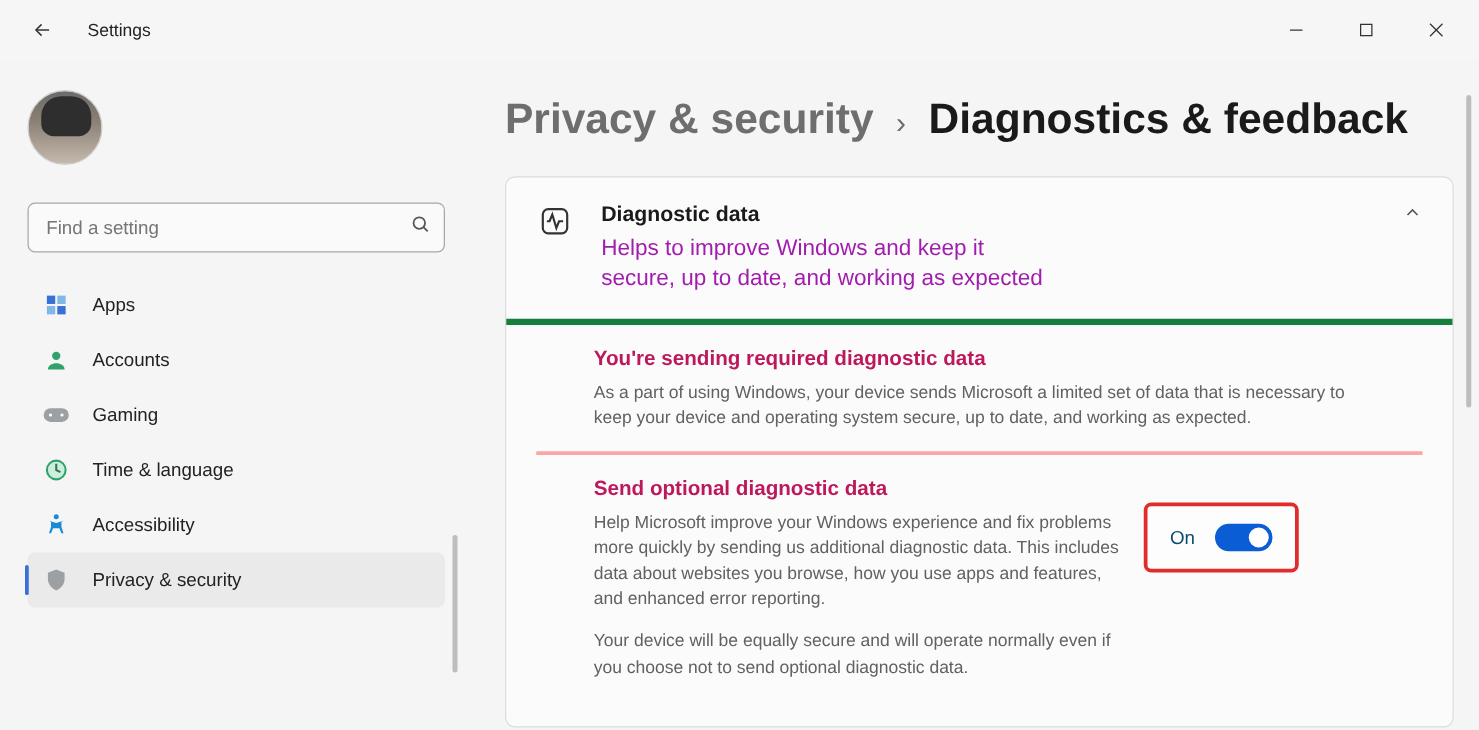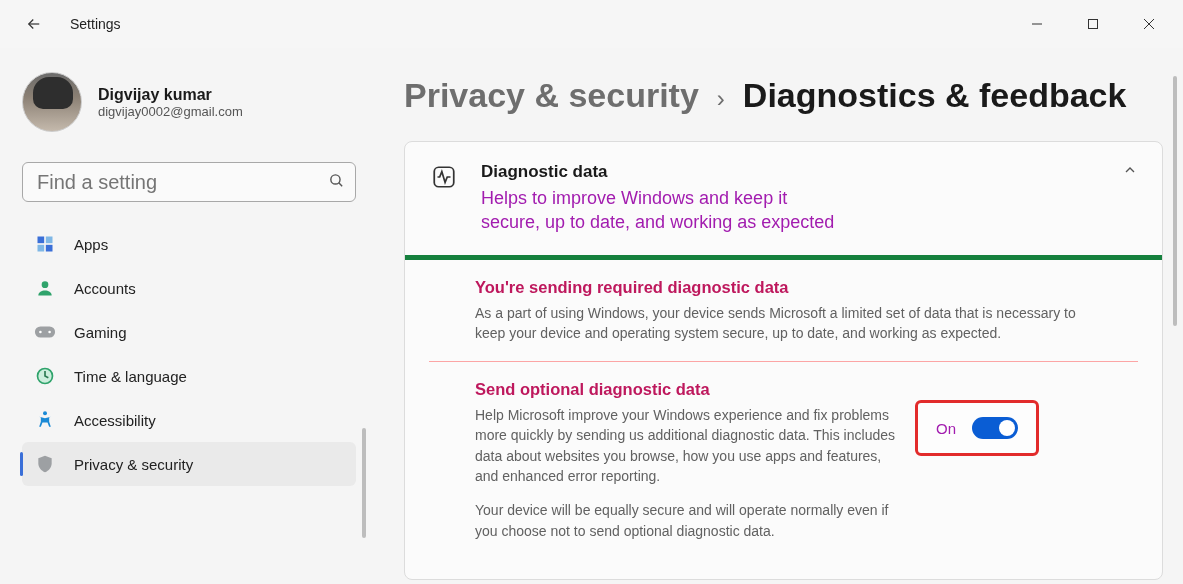--- a/index.html
+++ b/index.html
@@ -78,21 +78,21 @@
 
   .search-box {
     display:flex; align-items:center;
     border:1px solid #a8a8a8; border-radius:6px;
     height:40px; padding:0 10px 0 14px;
     background:#fafafa;
     margin-bottom:14px;
   }
   .search-box input{
     flex:1; border:none; background:transparent; outline:none;
-    font-size:20px; color:#333;
+    font-size:15px; color:#333;
   }
   .search-box .mag { color:#555; }
 
   .nav { display:flex; flex-direction:column; position:relative; }
   .nav-item{
     display:flex; align-items:center; gap:18px;
     height:44px; padding:0 12px;
     border-radius:6px;
     font-size:15px;
     color:#222;
@@ -143,35 +143,35 @@
     width:30px; height:30px; display:flex; align-items:center; justify-content:center;
   }
   .card-header .texts{ flex:1; }
   .card-header .title{ font-size:17px; font-weight:600; margin-bottom:4px;}
   .card-header .sub{ font-size:18px; color:#a21caf; max-width:360px; line-height:1.35;}
   .card-header .status{ font-size:15px; color:#2a2a2a; margin-right:8px;}
   .chev{ color:#555; }
 
   .card-body{ padding:0 24px 20px 70px; }
   .section{ padding:18px 0; }
-  .section + .section{ border-top:1px solid #fca5a5; margin-left:-46px; padding-left:46px;}
+  .section + .section{ border-top:3px solid #fca5a5; margin-left:-46px; padding-left:46px;}
   .sec-title{ font-size:16.5px; font-weight:600; margin-bottom:6px; color:#be185d;}
   .sec-body{ font-size:14px; color:#616161; line-height:1.45; max-width:610px;}
   .sec-body p + p{ margin-top:14px;}
 
   .sec-row{ display:flex; align-items:flex-start; gap:20px;}
   .sec-row .sec-left{ flex:1; max-width:420px;}
   .toggle-frame{
     border:3px solid #e22b2b; border-radius:6px;
     padding:14px 18px;
     display:flex; align-items:center; gap:16px;
     margin-top:20px;
     background:#fdfdfd;
   }
-  .toggle-label{ font-size:15px; color:#a21caf;}
+  .toggle-label{ font-size:15px; color:#0c4a6e;}
   .switch{
     width:46px; height:22px; border-radius:12px;
     background:#0a5dd4; position:relative; cursor:pointer;
   }
   .switch .knob{
     position:absolute; right:3px; top:3px;
     width:16px; height:16px; border-radius:50%; background:#fff;
   }
 
   .main-scroll-indicator{
@@ -211,24 +211,20 @@
     </div>
   </div>
 </div>
 
 <div class="layout">
 
   <div class="sidebar">
 
     <div class="user-block">
       <div class="avatar"></div>
-      <div>
-        <div class="user-name">Digvijay kumar</div>
-        <div class="user-email">digvijay0002@gmail.com</div>
-      </div>
     </div>
 
     <div class="search-box">
       <input type="text" placeholder="Find a setting" style="">
       <span class="mag">
         <svg width="17" height="17" viewBox="0 0 24 24" fill="none" stroke="#555" stroke-width="2">
             <circle cx="10.5" cy="10.5" r="6.5"></circle>
             <line x1="20" y1="20" x2="15.2" y2="15.2"></line>
           </svg>
       </span>

